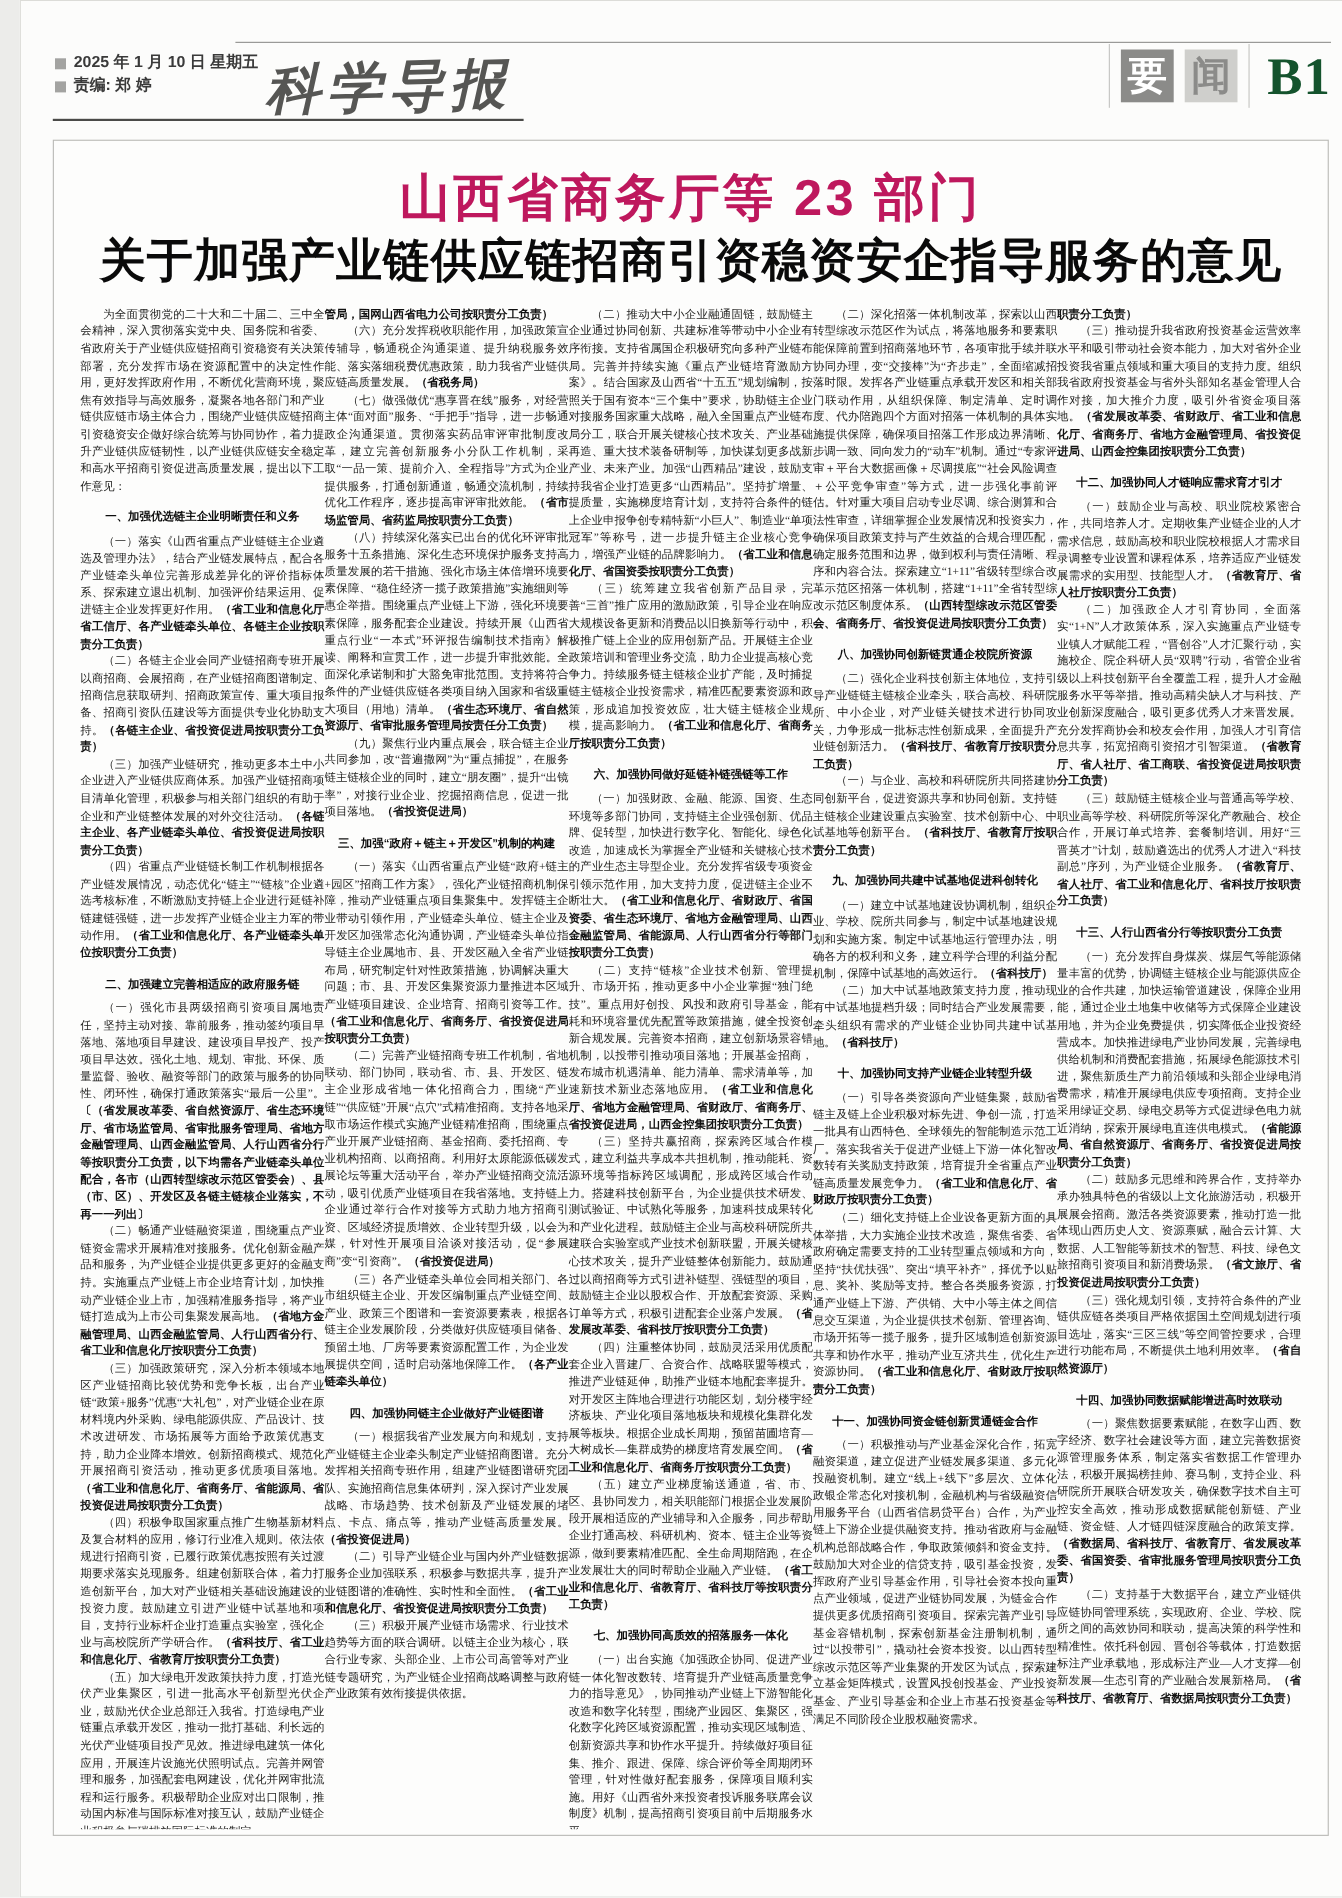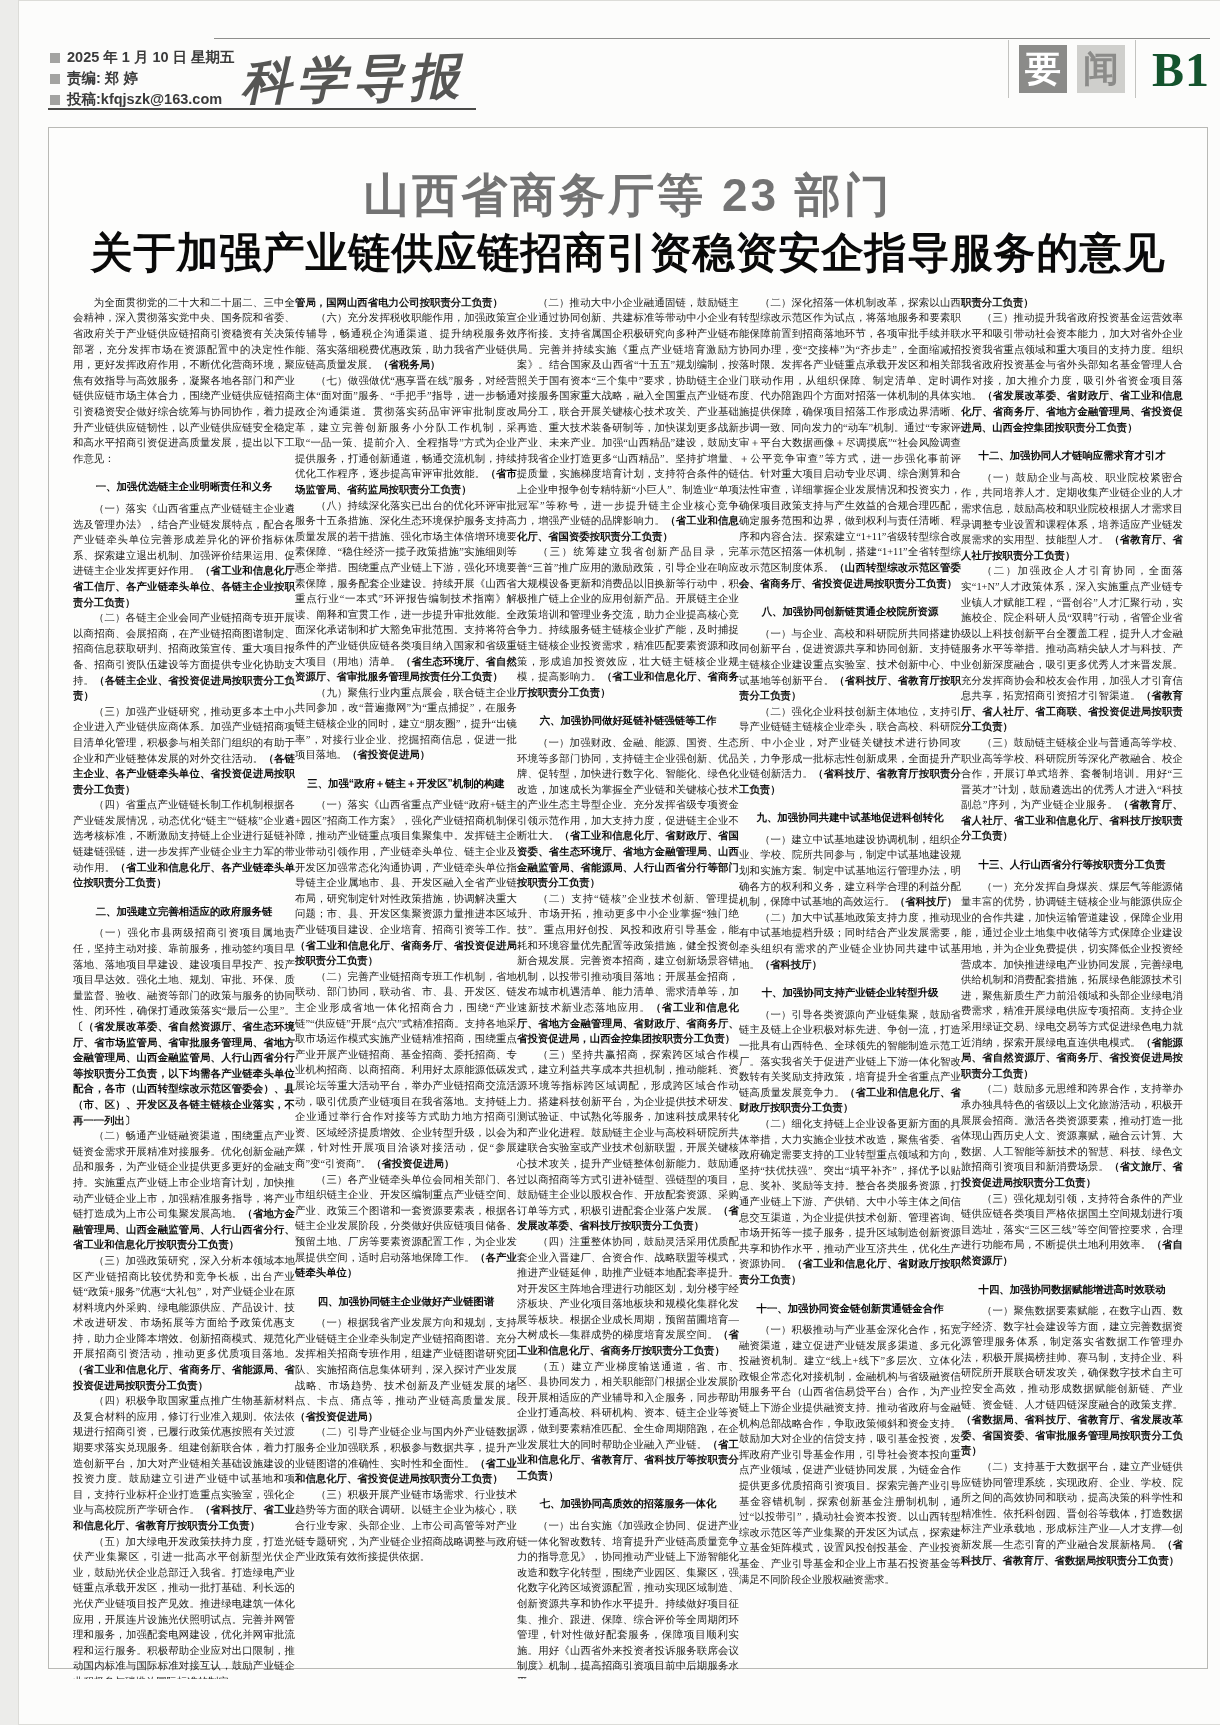--- a/index.html
+++ b/index.html
@@ -21,22 +21,22 @@
   .vline{width:1px;height:58px;background:#c3c3c0;}
   .tagbox{width:48px;height:48px;display:flex;align-items:center;justify-content:center;
           font-family:"Liberation Sans","DejaVu Sans",sans-serif;font-weight:700;font-size:36px;}
   .tagbox.dark{background:#8b8b89;color:#ffffff;}
   .tagbox.light{background:#cfcfcc;color:#8b8b89;}
   .pageno{font-family:"Liberation Serif","DejaVu Serif",serif;font-weight:700;font-size:48px;color:#14532d;
           margin-left:6px;letter-spacing:1px;}
   
   .article{position:absolute;left:30px;top:127px;width:1160px;height:1542px;
            border:1px solid #b9b9b5;background:#fdfdfc;box-sizing:border-box;}
-  .title1{margin-top:42px;text-align:center;font-family:"Liberation Sans","DejaVu Sans",sans-serif;
-          font-weight:900;font-size:46px;letter-spacing:3px;color:#737373;line-height:1.1;}
+  .title1{margin-top:26px;text-align:center;font-family:"Liberation Sans","DejaVu Sans",sans-serif;
+          font-weight:900;font-size:46px;letter-spacing:3px;color:#be185d;line-height:1.1;}
   .title2{margin-top:8px;text-align:center;font-family:Liberation Sans, sans-serif;
           font-weight:900;font-size:42px;letter-spacing:1px;color:#0a0a0a;line-height:1.15;}
   .cols{display:flex;padding:18px 24px 0 24px;}
   .col{flex:1 1 0;height:1384px;overflow:hidden;font-size:10.4px;line-height:15.6px;
        text-align:justify;color:#222220;}
   .para{margin:0;text-indent:2em;}
   .para.noind{text-indent:0;}
   .atr{font-weight:700;font-family:"Liberation Sans","DejaVu Sans",sans-serif;color:#111;}
   .sec-h{font-weight:700;font-family:"Liberation Sans","DejaVu Sans",sans-serif;text-align:center;
          margin:13px 0 6px 0;color:#0c0c0c;}
@@ -49,24 +49,20 @@
   <div class="top-rule"></div>
 
   <div class="hdr-info">
     <div class="row">
       <span class="sq"></span>
       <span>2025 年 1 月 10 日 星期五</span>
     </div>
     <div class="row">
       <span class="sq"></span>
       <span>责编: 郑 婷</span>
-    </div>
-    <div class="row">
-      <span class="sq"></span>
-      <span>投稿:kfqjszk@163.com</span>
     </div>
   </div>
   <div class="hdr-underline"></div>
 
   <div class="masthead">科学导报</div>
 
   <div class="hdr-right">
     <div class="vline"></div>
     <div class="tagbox dark">要</div>
     <div class="tagbox light">闻</div>
@@ -115,22 +111,22 @@
           <p class="para"><span>（二）支持“链核”企业技术创新、管理提升、市场开拓，推动更多中小企业掌握“独门绝技”。重点用好创投、风投和政府引导基金，能耗和环境容量优先配置等政策措施，健全投资创新合规发展。完善资本招商，建立创新场景容错机制，以投带引推动项目落地；开展基金招商，发布城市机遇清单、能力清单、需求清单等，加速新技术新业态落地应用。</span><span class="atr">（省工业和信息化厅、省地方金融管理局、省财政厅、省商务厅、省投资促进局，山西金控集团按职责分工负责）</span></p>
           <p class="para"><span>（三）坚持共赢招商，探索跨区域合作模式，建立利益共享成本共担机制，推动能耗、资源环境等指标跨区域调配，形成跨区域合作动力。搭建科技创新平台，为企业提供技术研发、测试验证、中试熟化等服务，加速科技成果转化和产业化进程。鼓励链主企业与高校科研院所共建联合实验室或产业技术创新联盟，开展关键核心技术攻关，提升产业链整体创新能力。鼓励通过以商招商等方式引进补链型、强链型的项目，鼓励链主企业以股权合作、开放配套资源、采购订单等方式，积极引进配套企业落户发展。</span><span class="atr">（省发展改革委、省科技厅按职责分工负责）</span></p>
           <p class="para"><span>（四）注重整体协同，鼓励灵活采用优质配套企业入晋建厂、合资合作、战略联盟等模式，推进产业链延伸，助推产业链本地配套率提升。对开发区主阵地合理进行功能区划，划分楼宇经济板块、产业化项目落地板块和规模化集群化发展等板块。根据企业成长周期，预留苗圃培育—大树成长—集群成势的梯度培育发展空间。</span><span class="atr">（省工业和信息化厅、省商务厅按职责分工负责）</span></p>
           <p class="para"><span>（五）建立产业梯度输送通道，省、市、区、县协同发力，相关职能部门根据企业发展阶段开展相适应的产业辅导和入企服务，同步帮助企业打通高校、科研机构、资本、链主企业等资源，做到要素精准匹配、全生命周期陪跑，在企业发展壮大的同时帮助企业融入产业链。</span><span class="atr">（省工业和信息化厅、省教育厅、省科技厅等按职责分工负责）</span></p>
           <div class="sec-h">七、加强协同高质效的招落服务一体化</div>
           <p class="para"><span>（一）出台实施《加强政企协同、促进产业链一体化智改数转、培育提升产业链高质量竞争力的指导意见》，协同推动产业链上下游智能化改造和数字化转型，围绕产业园区、集聚区，强化数字化跨区域资源配置，推动实现区域制造、创新资源共享和协作水平提升。持续做好项目征集、推介、跟进、保障、综合评价等全周期闭环管理，针对性做好配套服务，保障项目顺利实施。用好《山西省外来投资者投诉服务联席会议制度》机制，提高招商引资项目前中后期服务水平。</span></p>
         </div>
         <div class="col">
           <p class="para"><span>（二）深化招落一体机制改革，探索以山西转型综改示范区作为试点，将落地服务和要素职能保障前置到招商落地环节，各项审批手续并联协同办理，变“交接棒”为“齐步走”，全面缩减招落时限。发挥各产业链重点承载开发区和相关部门联动作用，从组织保障、制定清单、定时调度、代办陪跑四个方面对招落一体机制的具体实施提供保障，确保项目招落工作形成边界清晰、步调一致、同向发力的“动车”机制。通过“专家评审＋平台大数据画像＋尽调摸底”“社会风险调查＋公平竞争审查”等方式，进一步强化事前评估。针对重大项目启动专业尽调、综合测算和合法性审查，详细掌握企业发展情况和投资实力，确保项目政策支持与产生效益的合规合理匹配，确定服务范围和边界，做到权利与责任清晰、程序和内容合法。探索建立“1+11”省级转型综合改革示范区招落一体机制，搭建“1+11”全省转型综改示范区制度体系。</span><span class="atr">（山西转型综改示范区管委会、省商务厅、省投资促进局按职责分工负责）</span></p>
           <div class="sec-h">八、加强协同创新链贯通企校院所资源</div>
+          <p class="para"><span>（二）强化企业科技创新主体地位，支持引导产业链链主链核企业牵头，联合高校、科研院所、中小企业，对产业链关键技术进行协同攻关，力争形成一批标志性创新成果，全面提升产业链创新活力。</span><span class="atr">（省科技厅、省教育厅按职责分工负责）</span></p>
           <p class="para"><span>（一）与企业、高校和科研院所共同搭建协同创新平台，促进资源共享和协同创新。支持链主链核企业建设重点实验室、技术创新中心、中试基地等创新平台。</span><span class="atr">（省科技厅、省教育厅按职责分工负责）</span></p>
-          <p class="para"><span>（二）强化企业科技创新主体地位，支持引导产业链链主链核企业牵头，联合高校、科研院所、中小企业，对产业链关键技术进行协同攻关，力争形成一批标志性创新成果，全面提升产业链创新活力。</span><span class="atr">（省科技厅、省教育厅按职责分工负责）</span></p>
           <div class="sec-h">九、加强协同共建中试基地促进科创转化</div>
           <p class="para"><span>（一）建立中试基地建设协调机制，组织企业、学校、院所共同参与，制定中试基地建设规划和实施方案。制定中试基地运行管理办法，明确各方的权利和义务，建立科学合理的利益分配机制，保障中试基地的高效运行。</span><span class="atr">（省科技厅）</span></p>
           <p class="para"><span>（二）加大中试基地政策支持力度，推动现有中试基地提档升级；同时结合产业发展需要，牵头组织有需求的产业链企业协同共建中试基地。</span><span class="atr">（省科技厅）</span></p>
           <div class="sec-h">十、加强协同支持产业链企业转型升级</div>
           <p class="para"><span>（一）引导各类资源向产业链集聚，鼓励省链主及链上企业积极对标先进、争创一流，打造一批具有山西特色、全球领先的智能制造示范工厂。落实我省关于促进产业链上下游一体化智改数转有关奖励支持政策，培育提升全省重点产业链高质量发展竞争力。</span><span class="atr">（省工业和信息化厅、省财政厅按职责分工负责）</span></p>
           <p class="para"><span>（二）细化支持链上企业设备更新方面的具体举措，大力实施企业技术改造，聚焦省委、省政府确定需要支持的工业转型重点领域和方向，坚持“扶优扶强”、突出“填平补齐”，择优予以贴息、奖补、奖励等支持。整合各类服务资源，打通产业链上下游、产供销、大中小等主体之间信息交互渠道，为企业提供技术创新、管理咨询、市场开拓等一揽子服务，提升区域制造创新资源共享和协作水平，推动产业互济共生，优化生产资源协同。</span><span class="atr">（省工业和信息化厅、省财政厅按职责分工负责）</span></p>
           <div class="sec-h">十一、加强协同资金链创新贯通链金合作</div>
           <p class="para"><span>（一）积极推动与产业基金深化合作，拓宽融资渠道，建立促进产业链发展多渠道、多元化投融资机制。建立“线上+线下”多层次、立体化政银企常态化对接机制，金融机构与省级融资信用服务平台（山西省信易贷平台）合作，为产业链上下游企业提供融资支持。推动省政府与金融机构总部战略合作，争取政策倾斜和资金支持。鼓励加大对企业的信贷支持，吸引基金投资，发挥政府产业引导基金作用，引导社会资本投向重点产业领域，促进产业链协同发展，为链金合作提供更多优质招商引资项目。探索完善产业引导基金容错机制，探索创新基金注册制机制，通过“以投带引”，撬动社会资本投资。以山西转型综改示范区等产业集聚的开发区为试点，探索建立基金矩阵模式，设置风投创投基金、产业投资基金、产业引导基金和企业上市基石投资基金等满足不同阶段企业股权融资需求。</span></p>
         </div>
         <div class="col">

